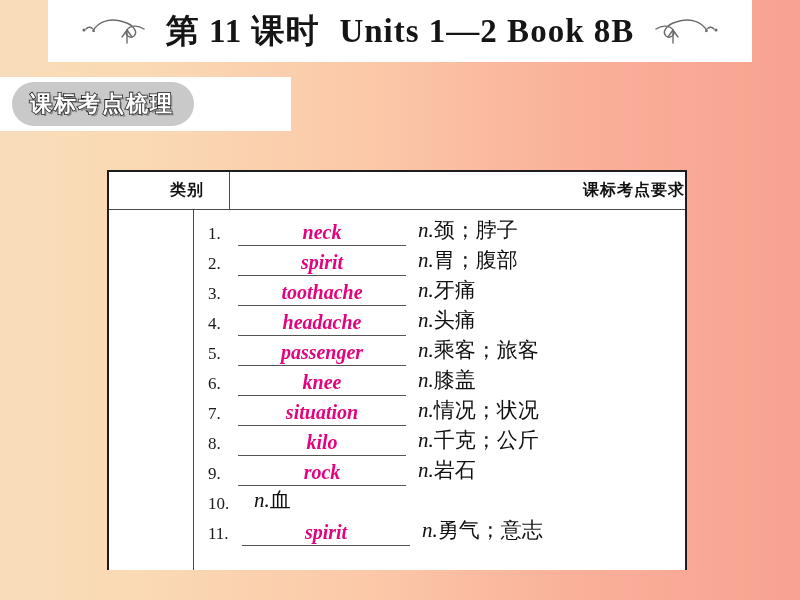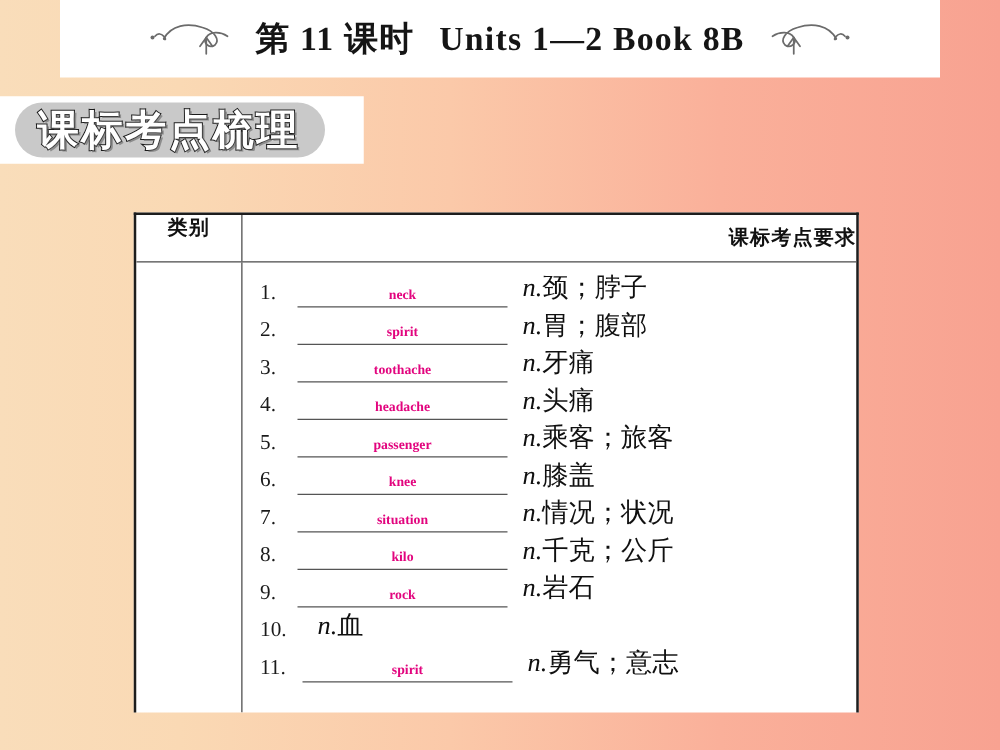--- a/index.html
+++ b/index.html
@@ -14,21 +14,21 @@
   
   .header-band{
     position:absolute; left:48px; top:0; width:704px; height:62px;
     background:#ffffff;
     display:flex; align-items:center; justify-content:center;
   }
   .header-inner{ display:flex; align-items:center; gap:14px; }
   .title-text{
     font-family:"Liberation Serif", serif;
     font-weight:bold;
-    font-size:27px;
+    font-size:33px;
     color:#151515;
     letter-spacing:1px;
     white-space:nowrap;
   }
   .title-text .gap{ display:inline-block; width:20px; }
   .flourish{ display:block; }
   .flourish.right{ transform:scaleX(-1); }
 
   
   .badge-band{
@@ -38,21 +38,21 @@
   .badge-pill{
     position:absolute; left:12px; top:82px;
     height:44px; padding:0 20px 0 18px;
     background:#c9c9c9;
     border-radius:22px;
     display:flex; align-items:center;
   }
   .badge-label{
     font-family:"DejaVu Sans", sans-serif;
     font-weight:bold;
-    font-size:33px;
+    font-size:22px;
     letter-spacing:2px;
     color:#ffffff;
     -webkit-text-stroke:1.6px #1b1b1b;
     paint-order:stroke fill;
     text-shadow: 2px 2px 0 rgba(90,90,90,.55);
     white-space:nowrap;
   }
 
   
   .table-wrap{
@@ -62,22 +62,23 @@
     border:2px solid #1d1d1d;
     border-bottom:none;
     overflow:hidden;
   }
   .thead{
     display:flex; height:38px;
     border-bottom:1.5px solid #4a4a4a;
   }
   .th-cat{
     width:85px; flex:0 0 85px;
-    display:flex; align-items:flex-start; justify-content:center;
+    display:flex; align-items:center; justify-content:center;
     border-right:1.5px solid #4a4a4a;
+    margin-left:36px;
   }
   .th-req{
     flex:1;
     display:flex; align-items:center; justify-content:flex-end;
   }
   .th-text{
     font-family:"DejaVu Sans", sans-serif;
     font-weight:bold; font-size:16px; color:#111;
     letter-spacing:1px;
   }
@@ -101,22 +102,22 @@
   }
   .num.wide{ width:34px; flex:0 0 34px;margin-top:48px; }
   .blank{
     width:168px; flex:0 0 168px;
     border-bottom:1.3px solid #555;
     text-align:center;
     padding-bottom:1px;
   }
   .blank .answer{
     font-family:"Liberation Serif", serif;
-    font-weight:bold;
-    font-size:11px;
+    font-style:italic; font-weight:bold;
+    font-size:20px;
     color:#e2047e;
   }
   .meaning{
     padding-left:12px;
     font-family:"Liberation Serif", serif;
     font-size:21px; color:#101010;
     padding-bottom:2px;
     white-space:nowrap;
   }
   .meaning .pos{ font-style:italic; }

